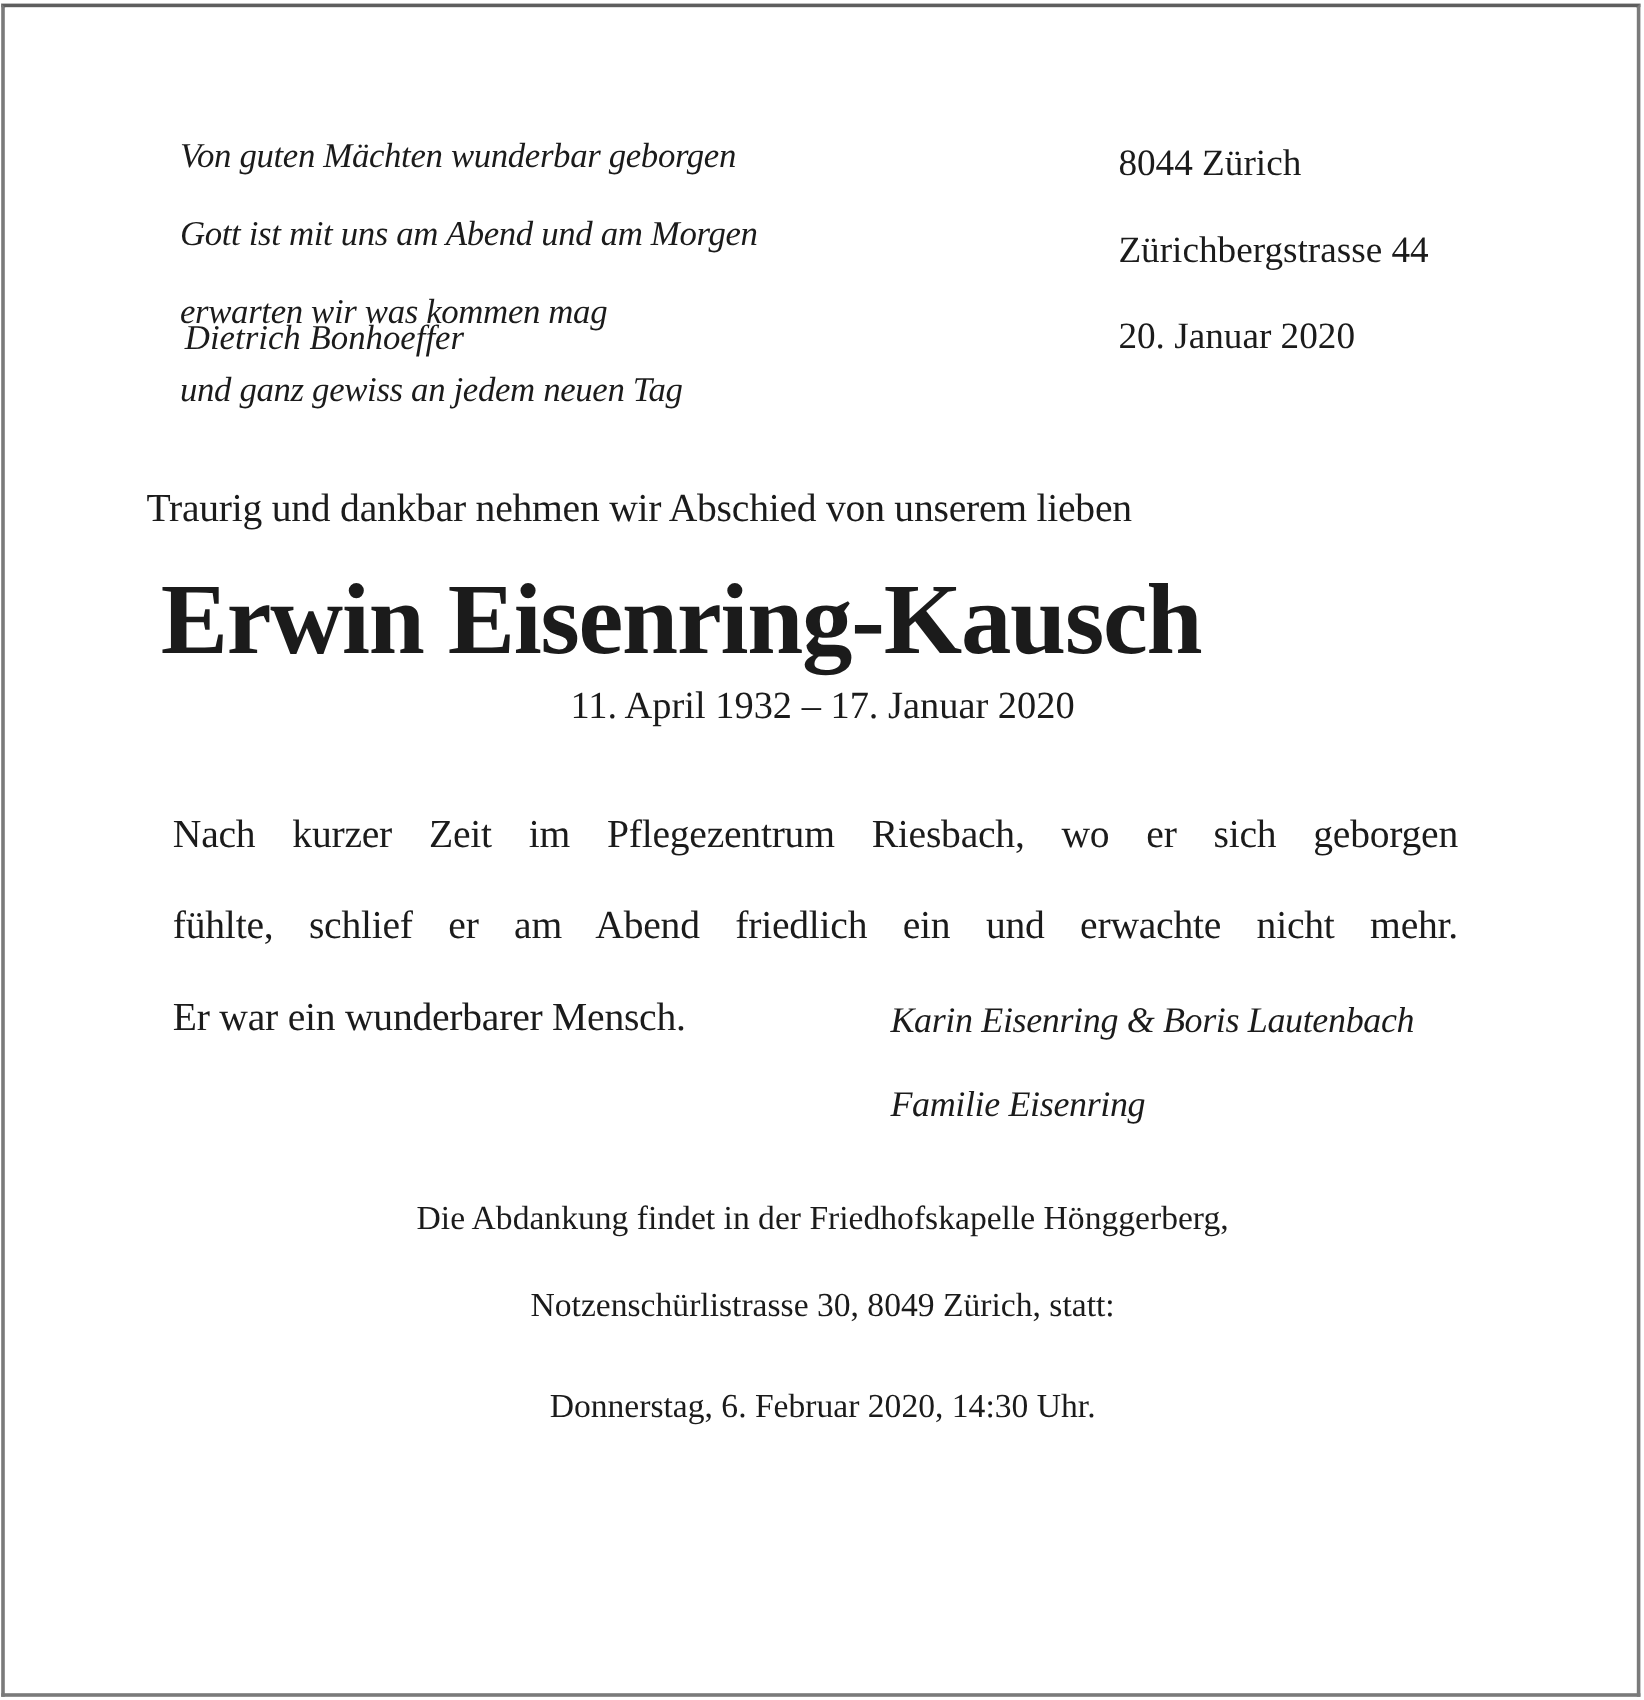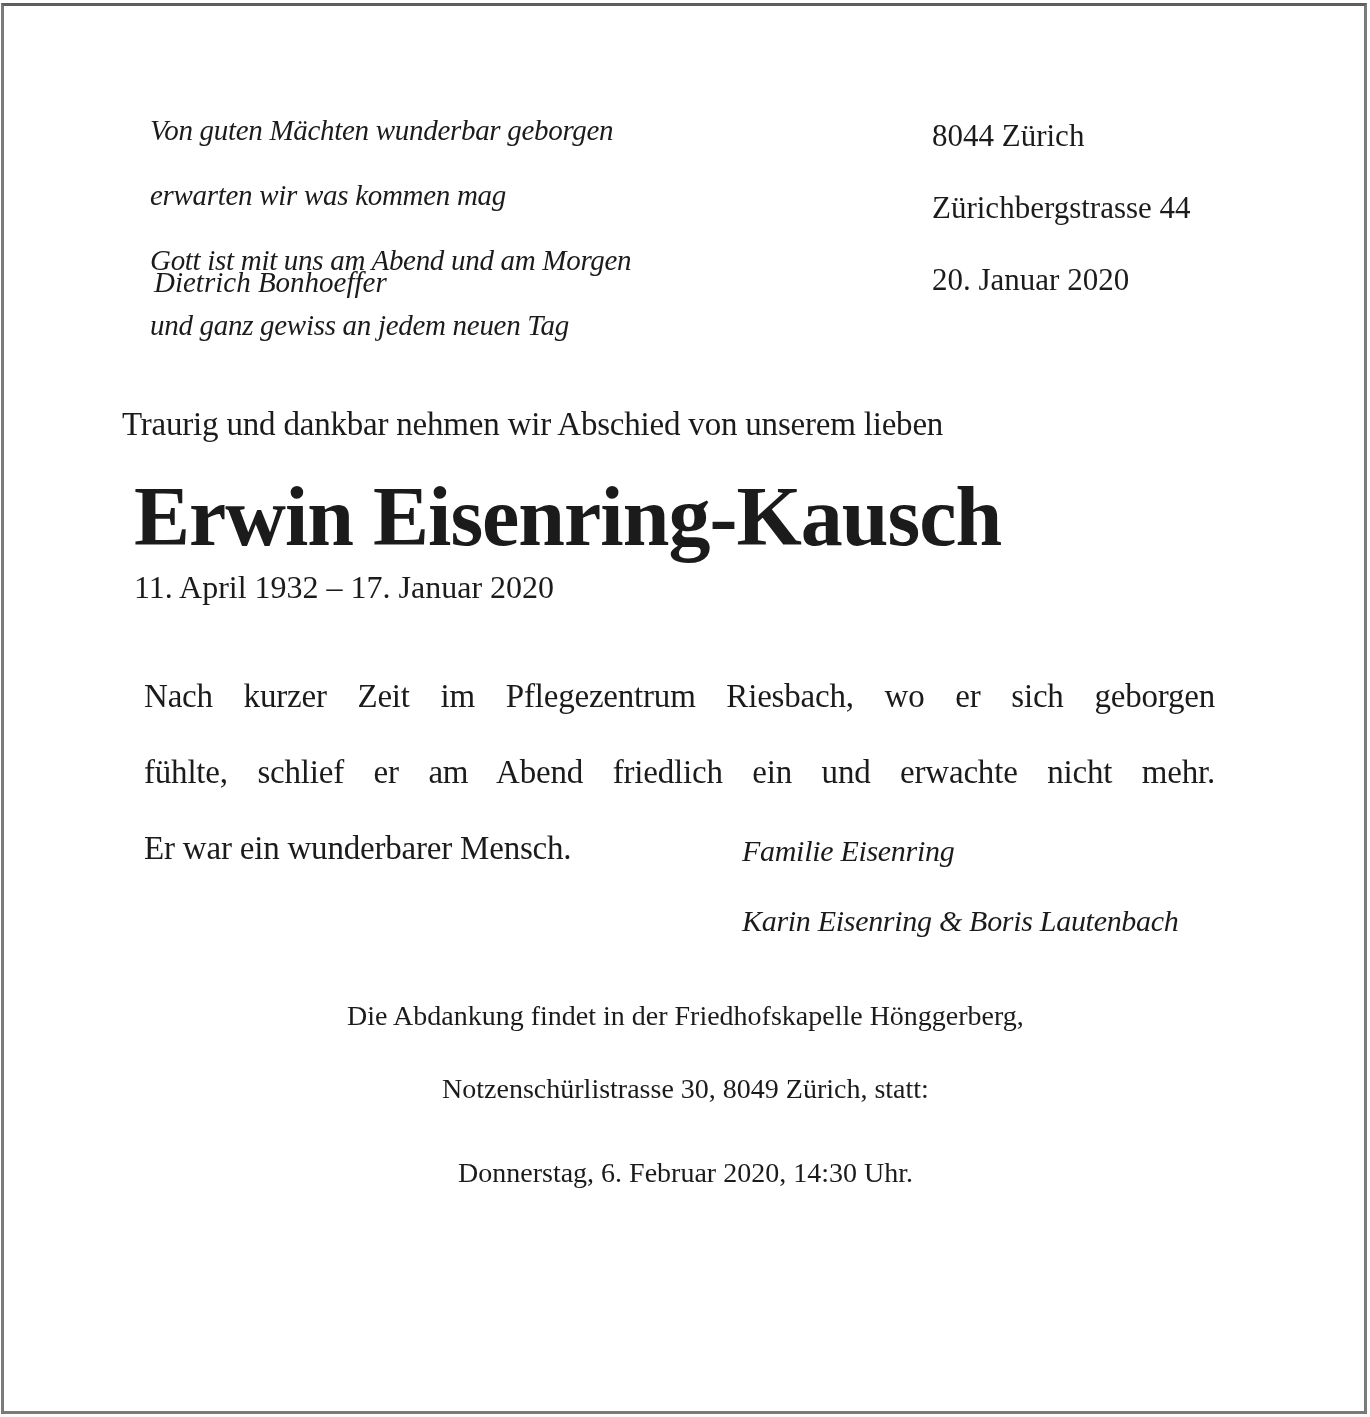--- a/index.html
+++ b/index.html
@@ -66,21 +66,21 @@
     font-size: 84px;
     font-weight: 700;
     letter-spacing: -1px;
     white-space: nowrap;
   }
   .dates {
     position: absolute;
     left: 118px;
     width: 1135px;
     top: 553px;
-    text-align: left;
+    text-align: center;
     font-size: 32px;
   }
   
   .obituary {
     position: absolute;
     left: 112px;
     width: 1135px;
     top: 642px;
     font-size: 33px;
     line-height: 44px;
@@ -125,22 +125,22 @@
   }
 </style>
 </head>
 <body>
 
 <div class="frame"></div>
 <div class="page">
 
   <div class="quote">
     <div>Von guten Mächten wunderbar geborgen</div>
+    <div>Gott ist mit uns am Abend und am Morgen</div>
     <div>erwarten wir was kommen mag</div>
-    <div>Gott ist mit uns am Abend und am Morgen</div>
     <div>und ganz gewiss an jedem neuen Tag</div>
   </div>
   <div class="quote-attribution">Dietrich Bonhoeffer</div>
 
   <div class="address">
     <div>8044 Zürich</div>
     <div>Zürichbergstrasse 44</div>
     <div>20. Januar 2020</div>
   </div>
 
@@ -149,22 +149,22 @@
   <div class="name">Erwin Eisenring-Kausch</div>
   <div class="dates">11. April 1932 – 17. Januar 2020</div>
 
   <div class="obituary">
     <div class="just">Nach kurzer Zeit im Pflegezentrum Riesbach, wo er sich geborgen</div>
     <div class="just">fühlte, schlief er am Abend friedlich ein und erwachte nicht mehr.</div>
     <div>Er war ein wunderbarer Mensch.</div>
   </div>
 
   <div class="mourners">
+    <div>Karin Eisenring &amp; Boris Lautenbach</div>
     <div>Familie Eisenring</div>
-    <div>Karin Eisenring &amp; Boris Lautenbach</div>
   </div>
 
   <div class="service">
     <div>Die Abdankung findet in der Friedhofskapelle Hönggerberg,</div>
     <div>Notzenschürlistrasse 30, 8049 Zürich, statt:</div>
     <div class="datetime">Donnerstag, 6. Februar 2020, 14:30 Uhr.</div>
   </div>
 
 
 </div>

